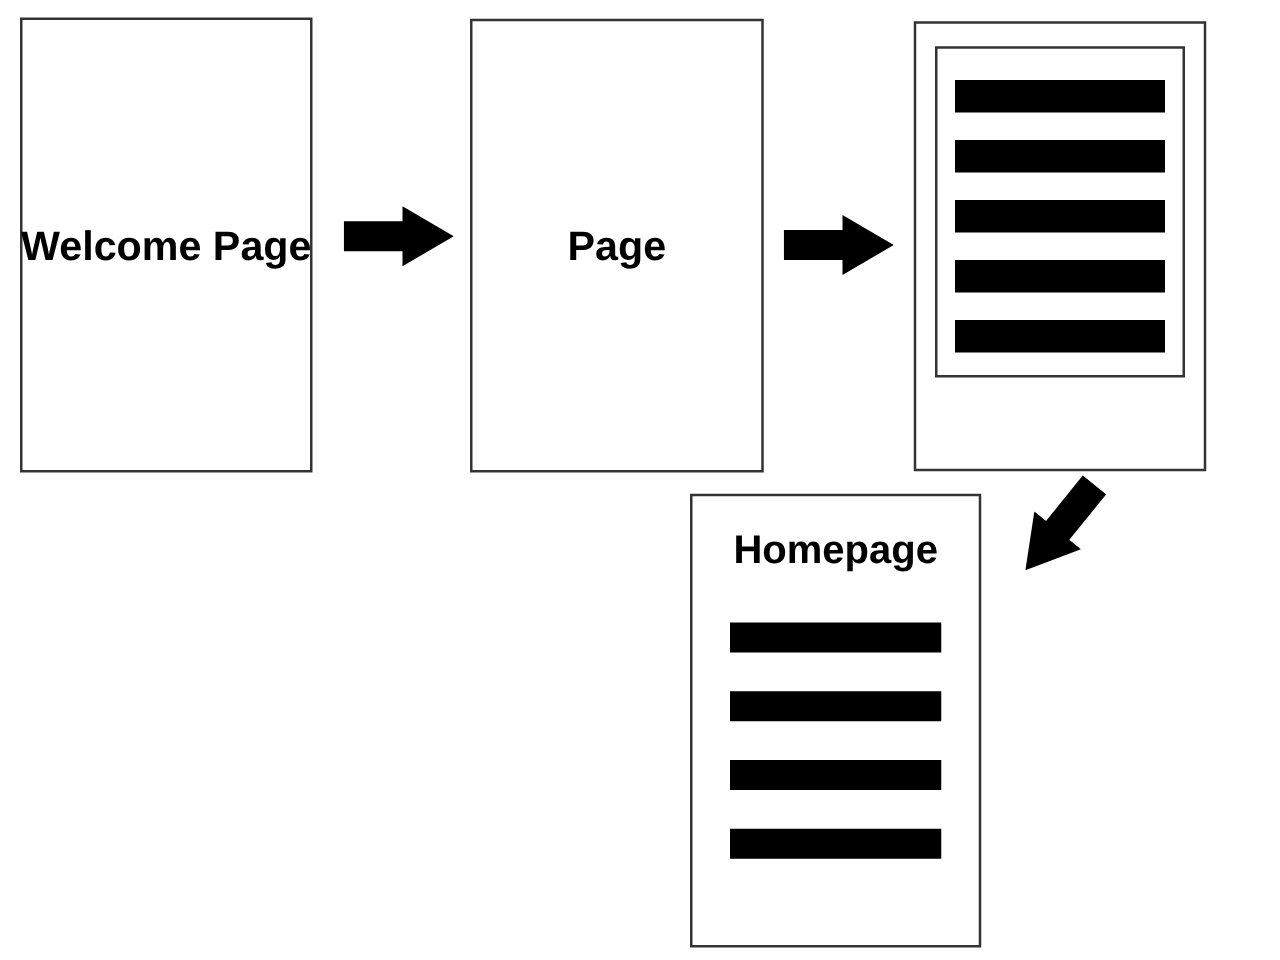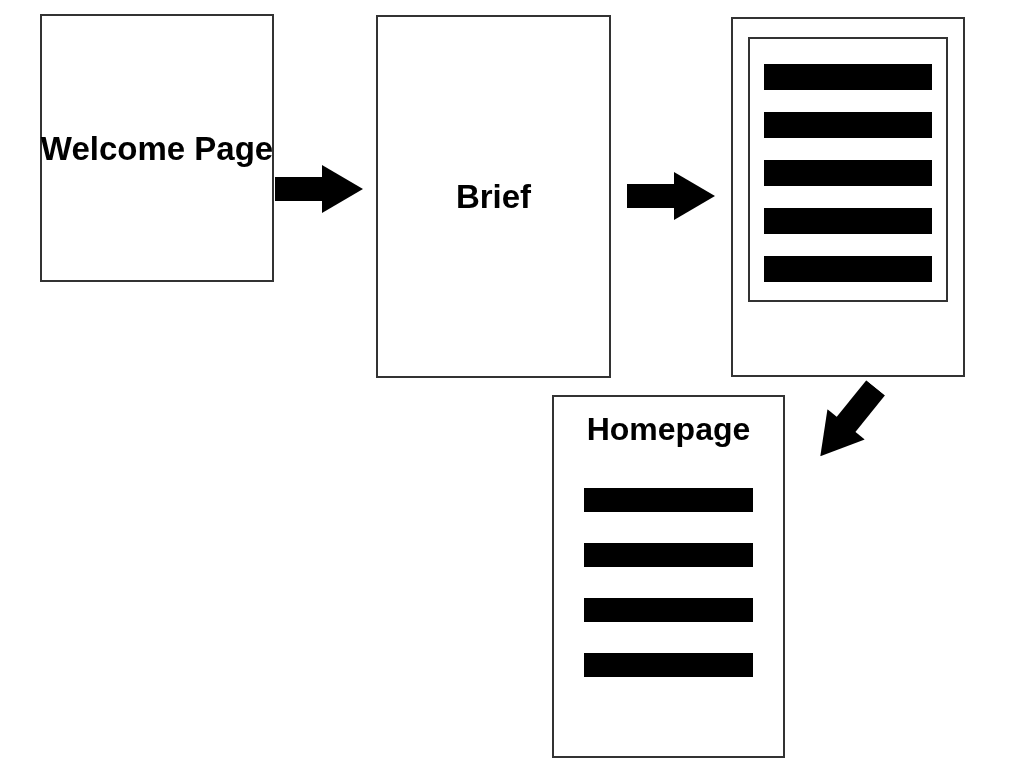--- a/index.html
+++ b/index.html
@@ -15,21 +15,21 @@
     height: 768px;
     background: #ffffff;
     overflow: hidden;
   }
   .box {
     position: absolute;
     background: #ffffff;
     border: 2px solid #333333;
     box-sizing: border-box;
   }
-  .box-welcome { left: 40px;  top: 14px;  width: 234px; height: 268px; }
+  .box-welcome { left: 16px;  top: 14px;  width: 234px; height: 364px; }
   .box-brief   { left: 376px; top: 15px;  width: 235px; height: 363px; }
   .box-create  { left: 731px; top: 17px;  width: 234px; height: 360px; }
   .box-home    { left: 552px; top: 395px; width: 233px; height: 363px; }
 
   .center-label-wrap {
     width: 100%;
     height: 100%;
     display: flex;
     align-items: center;
     justify-content: center;
@@ -44,21 +44,21 @@
   }
   .panel-title {
     margin-top: 26px;
     font-size: 21px;
     font-weight: bold;
     text-align: center;
     line-height: 25px;
     white-space: nowrap;
   }
   .panel-title-lg {
-    margin-top: 16px;
+    margin-top: 26px;
     font-size: 32px;
     font-weight: bold;
     text-align: center;
     line-height: 32px;
     white-space: nowrap;
   }
   .inner-box {
     margin: 18px auto 0 auto;
     width: 200px;
     height: 265px;
@@ -110,21 +110,21 @@
     </div>
   </section>
 
   <svg class="arrow arrow-1" width="88" height="48" viewBox="0 0 88 48">
     <rect x="0" y="12" width="48" height="24" fill="#000000"></rect>
     <polygon points="47,0 88,24 47,48" fill="#000000"></polygon>
   </svg>
 
   <section class="box box-brief">
     <div class="center-label-wrap">
-      <div class="big-label">Brief</div>
+      <div class="big-label">Page</div>
     </div>
   </section>
 
   <svg class="arrow arrow-2" width="88" height="48" viewBox="0 0 88 48">
     <rect x="0" y="12" width="48" height="24" fill="#000000"></rect>
     <polygon points="47,0 88,24 47,48" fill="#000000"></polygon>
   </svg>
 
   <section class="box box-create">
     <div class="inner-box">

